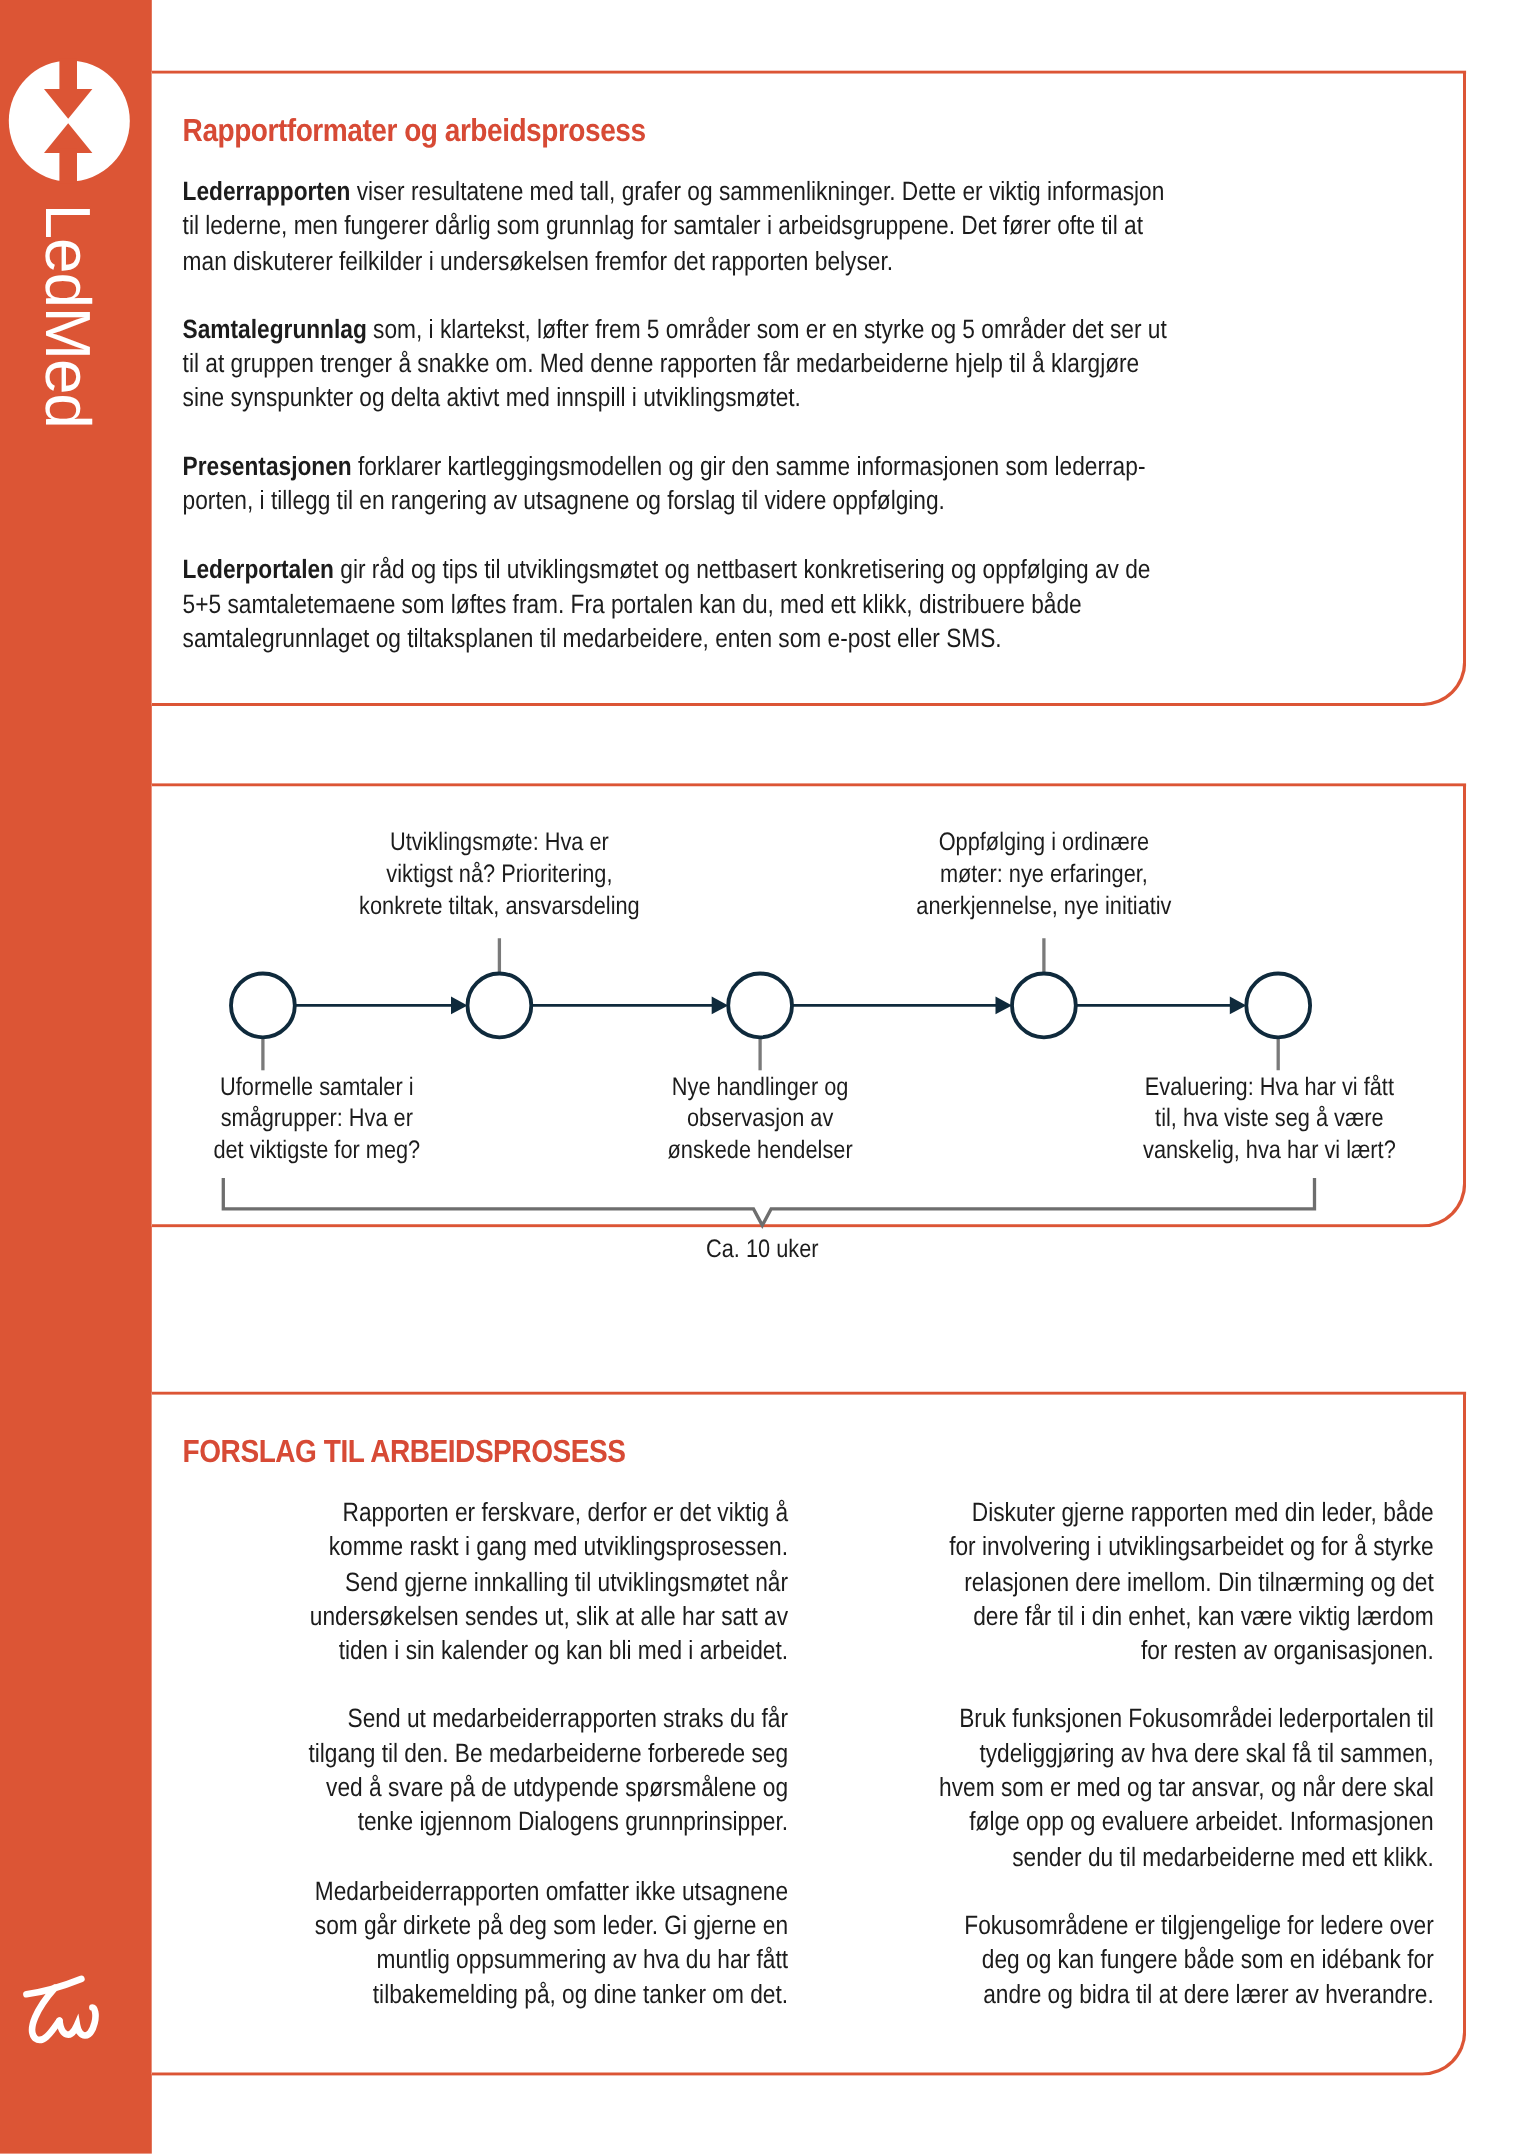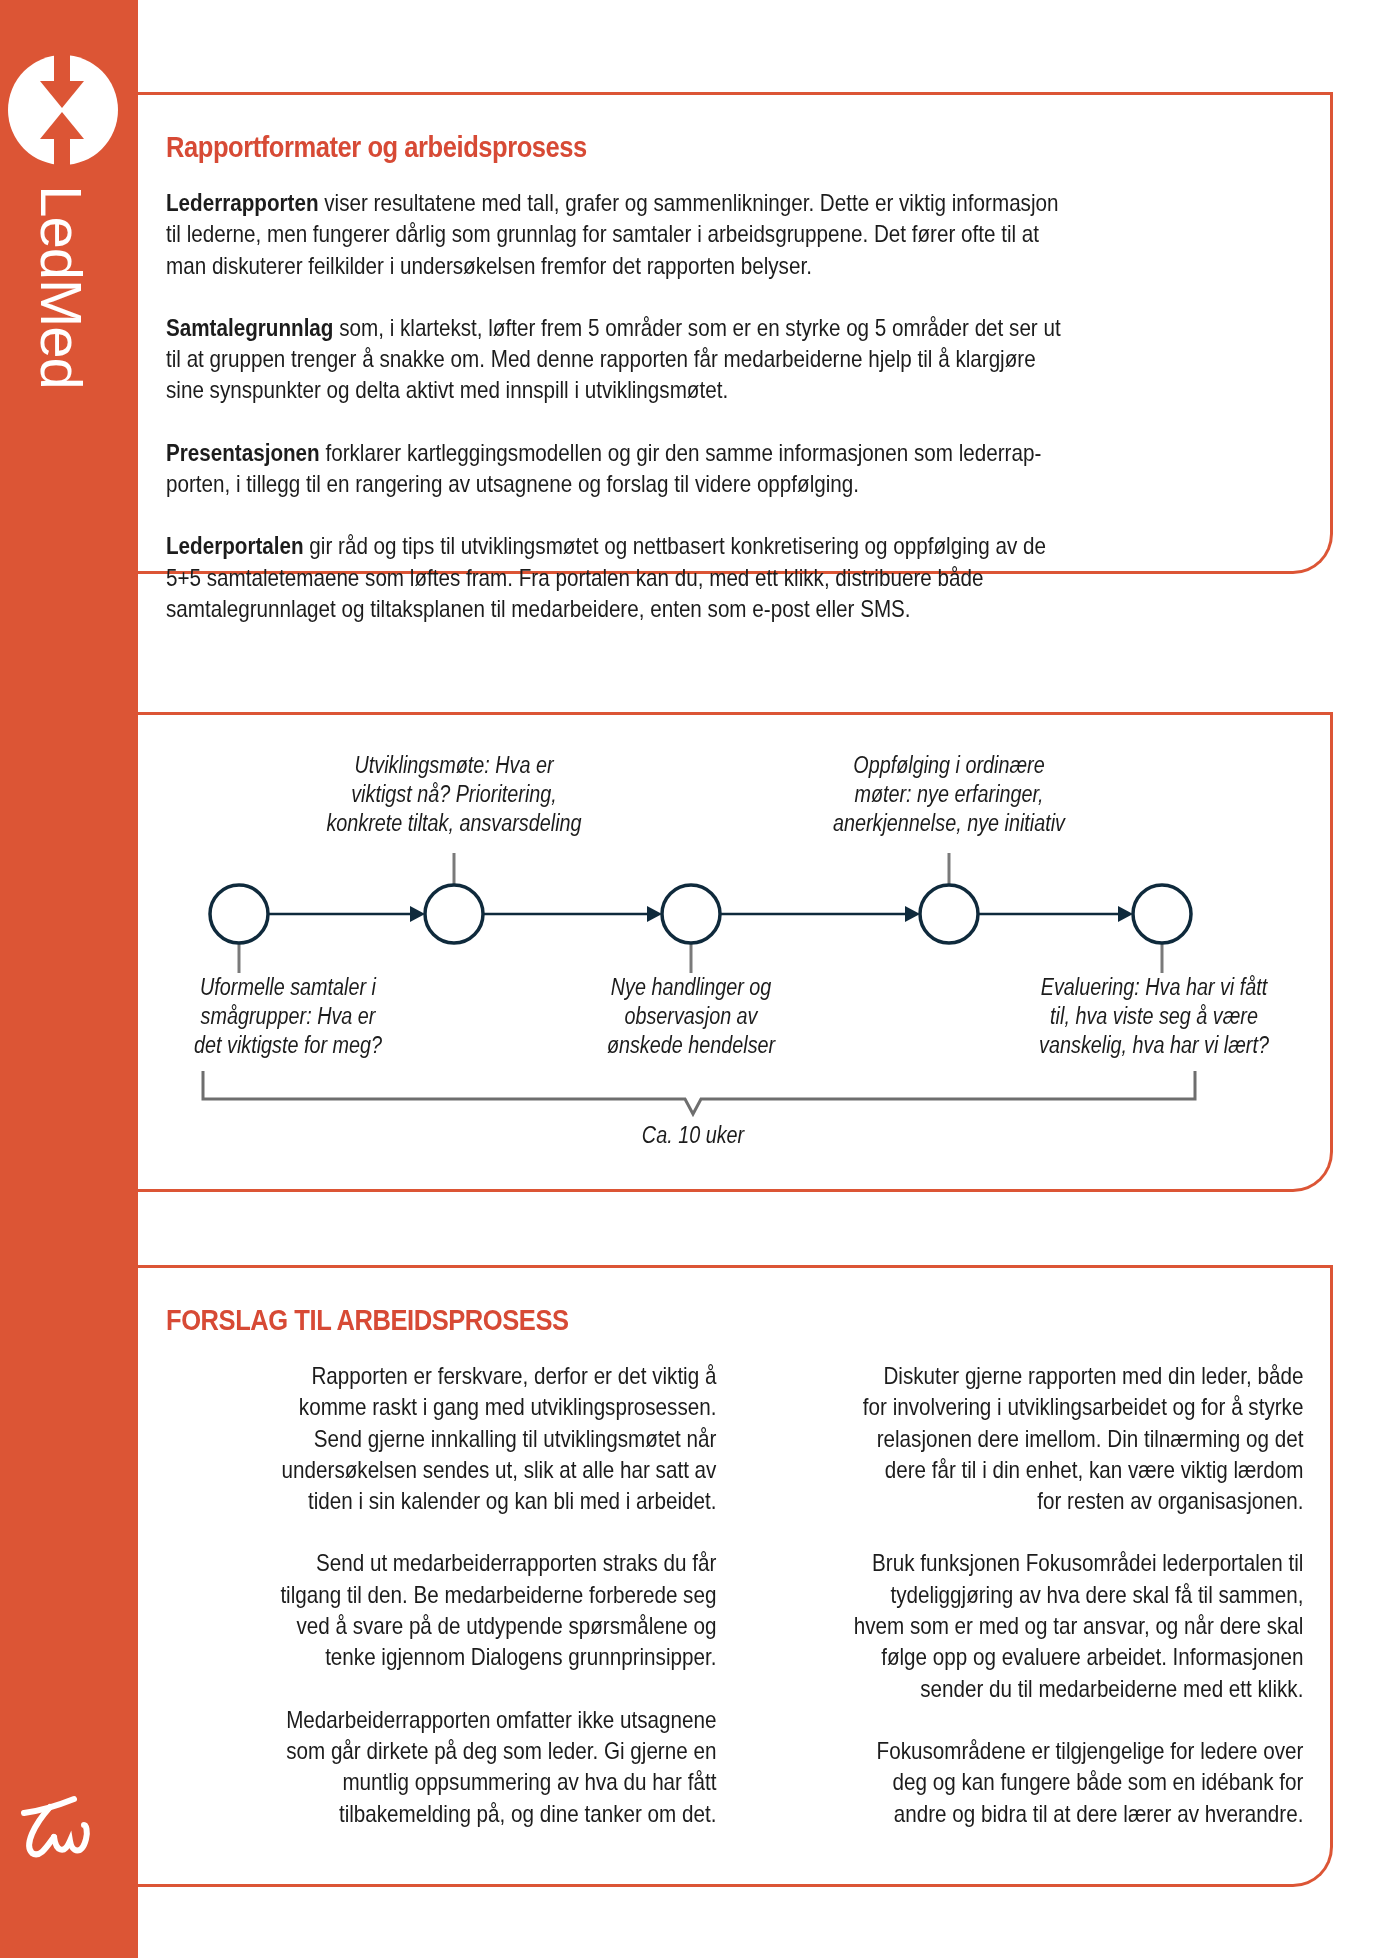--- a/index.html
+++ b/index.html
@@ -14,22 +14,22 @@
     color: #ffffff; font-family: "Liberation Sans", sans-serif; font-size: 58px;
     letter-spacing: -1px; white-space: nowrap; line-height: 1;
   }
   .tw-logo { position: absolute; left: 14px; top: 1795px; width: 90px; height: 70px; }
 
   .box {
     position: absolute; left: 138px; width: 1195px;
     border: 3px solid #dc5535; border-left: none;
     border-bottom-right-radius: 40px; background: #fff;
   }
-  .box1 { top: 64px; height: 482px; margin-top: 28px; }
-  .box2 { top: 712px; height: 480px; font-style: italic; }
+  .box1 { top: 64px; height: 578px; }
+  .box2 { top: 712px; height: 404px; }
   .box3 { top: 1265px; height: 622px; text-align: right; }
 
   .heading {
     position: absolute; left: 28px; color: #d74a35; font-weight: bold;
     font-family: "Liberation Sans", sans-serif; font-size: 29px; letter-spacing: -0.5px;
     transform: scaleX(0.88); transform-origin: left center; white-space: nowrap;
   }
   .box1 .heading { top: 36px; }
   .box3 .heading { top: 36px; }
 

